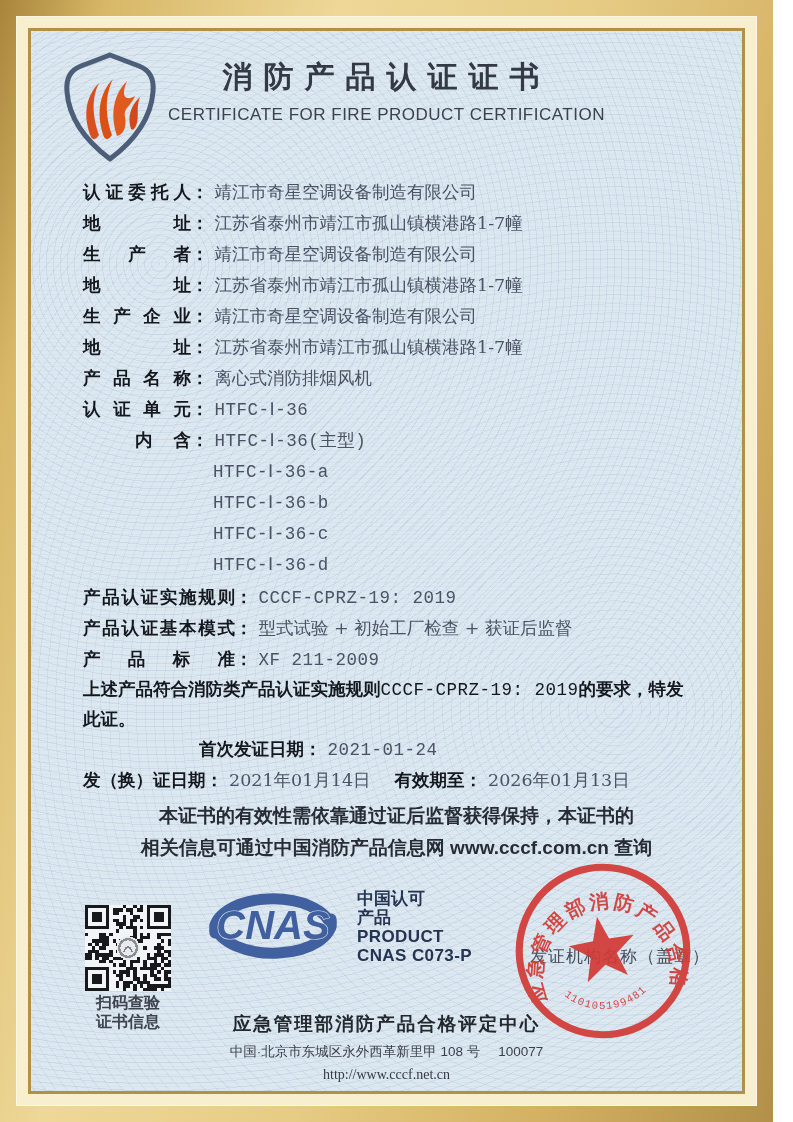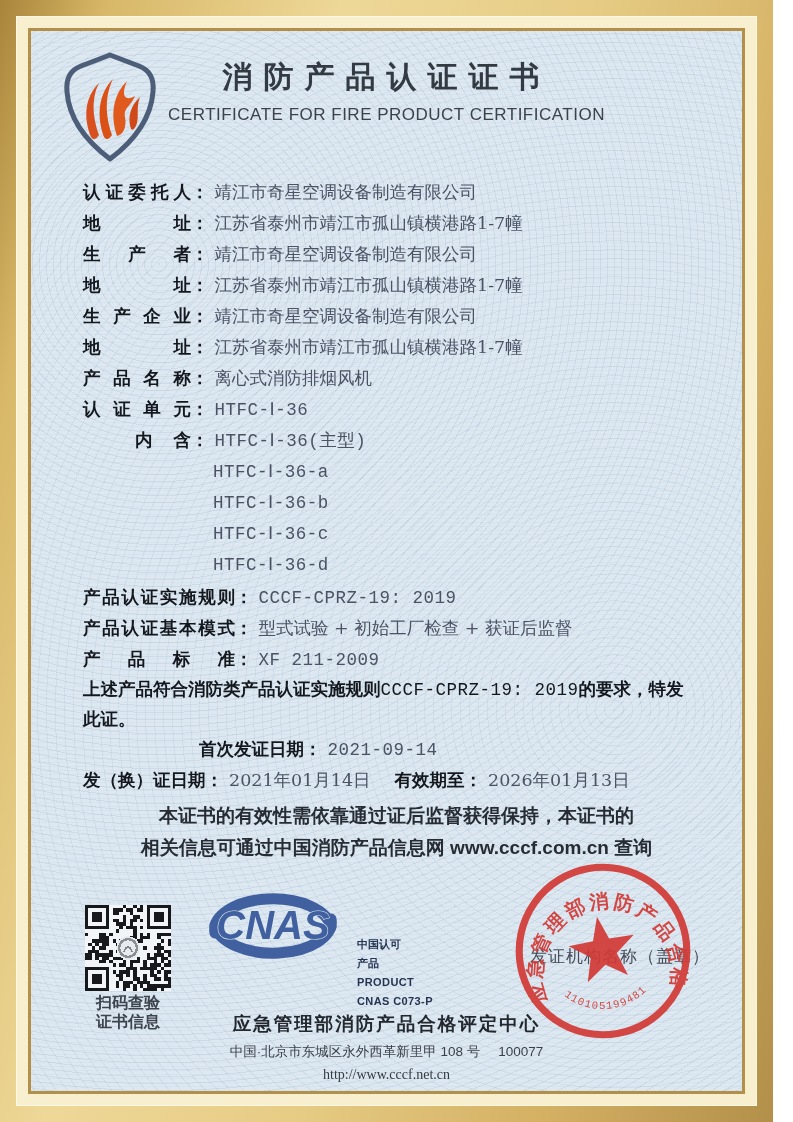--- a/index.html
+++ b/index.html
@@ -35,21 +35,21 @@
   .model-row{padding-left:124px;}
   .statement{line-height:29px;white-space:normal;}
   .statement .b{font-weight:bold;}
   .first-date{padding-left:116px;}
   .gap2{margin-top:2px;}
   .notice{margin-top:4px;text-align:center;font-size:19px;line-height:32px;font-weight:600;color:#272c34;}
   
   .qr{left:54px;top:874px;width:86px;height:86px;}
   .qr-caption{left:40px;top:962px;width:114px;text-align:center;font-size:16px;line-height:19px;color:#3e444e;font-weight:600;}
   .cnas-logo{left:174px;top:852px;width:136px;height:82px;}
-  .cnas-text{left:326px;top:904px;font-size:11px;line-height:19px;color:#253452;font-weight:600;}
+  .cnas-text{left:326px;top:858px;font-size:17px;line-height:19px;color:#253452;font-weight:600;}
   .cnas-text .en{font-weight:600;letter-spacing:.4px;}
   .stamp{left:478px;top:826px;width:188px;height:188px;transform:rotate(-10deg);opacity:.92;}
   .stamp-overlay{left:484px;top:914px;width:210px;font-size:17px;letter-spacing:1px;color:#454c58;text-align:center;}
   .footer-org{left:0;right:0;top:980px;text-align:center;font-size:18.5px;font-weight:bold;letter-spacing:2px;color:#23272e;}
   .footer-addr{left:0;right:0;top:1012px;text-align:center;font-size:13.5px;color:#3a3f48;}
   .footer-addr .pc{margin-left:18px;}
   .footer-url{left:0;right:0;top:1036px;text-align:center;font-size:14px;color:#343a43;font-family:"Liberation Serif",serif;}
 </style>
 </head>
 <body>
@@ -85,21 +85,21 @@
           <div class="row model-row"><span class="val code">HTFC-Ⅰ-36-b</span></div>
           <div class="row model-row"><span class="val code">HTFC-Ⅰ-36-c</span></div>
           <div class="row model-row"><span class="val code">HTFC-Ⅰ-36-d</span></div>
 
           <div class="row gap2"><span class="lblw">产品认证实施规则</span><span class="colon">：</span><span class="val code">CCCF-CPRZ-19: 2019</span></div>
           <div class="row"><span class="lblw">产品认证基本模式</span><span class="colon">：</span><span class="val">型式试验 + 初始工厂检查 + 获证后监督</span></div>
           <div class="row"><span class="lblw">产品标准</span><span class="colon">：</span><span class="val code">XF 211-2009</span></div>
 
           <div class="statement"><span class="b">上述产品符合消防类产品认证实施规则</span><span class="code">CCCF-CPRZ-19: 2019</span><span class="b">的要求，特发</span><br><span class="b">此证。</span></div>
 
-          <div class="row first-date"><span class="colon">首次发证日期：</span><span class="val code">2021-09-14</span></div>
+          <div class="row first-date"><span class="colon">首次发证日期：</span><span class="val code">2021-01-24</span></div>
           <div class="row"><span class="colon">发（换）证日期：</span><span class="val">2021年01月14日</span><span style="display:inline-block;width:24px;"></span><span class="colon">有效期至：</span><span class="val">2026年01月13日</span></div>
 
           <div class="notice"><span>本证书的有效性需依靠通过证后监督获得保持，本证书的</span><br><span>相关信息可通过中国消防产品信息网 www.cccf.com.cn 查询</span></div>
         </div>
 
         <svg class="abs qr" viewBox="0 0 25 25" shape-rendering="crispEdges">
           <rect x="0" y="0" width="25" height="25" fill="#f2f5f8"></rect>
           <g id="qr-modules" fill="#17191c">
               <rect x="11" y="0" width="1" height="1"></rect>
               <rect x="14" y="0" width="1" height="1"></rect>

